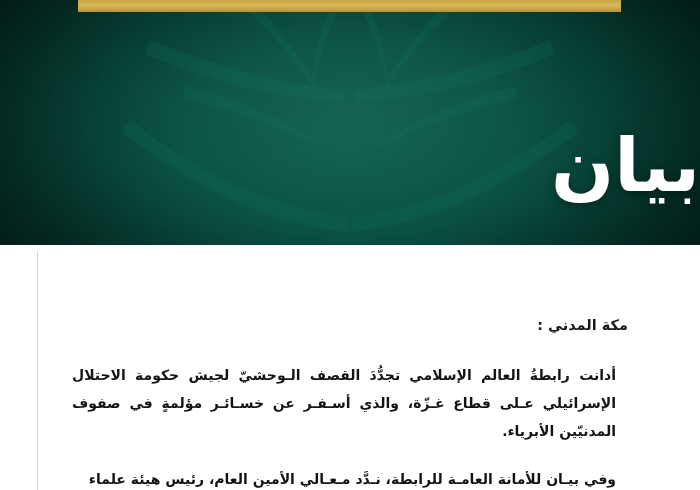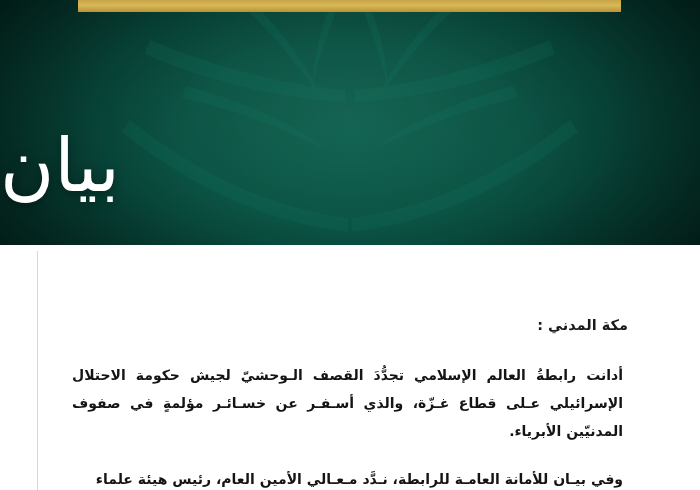--- a/index.html
+++ b/index.html
@@ -61,25 +61,25 @@
     height: 12px;
     background: linear-gradient(180deg, #c8a646 0%, #d8b85a 45%, #b99334 100%);
   }
 
   
   .banner-title {
     position: absolute;
     left: 0;
     top: 128px;
     width: 700px;
-    text-align: left;
+    text-align: right;
     color: #ffffff;
     font-size: 74px;
     line-height: 1.0;
-    font-weight: 400;
+    font-weight: 700;
     letter-spacing: 0;
     text-shadow: 0 2px 10px rgba(0,0,0,0.35);
     font-family: "DejaVu Sans", "Liberation Sans", sans-serif;
   }
 
   
   .sheet {
     position: absolute;
     left: 0;
     top: 245px;
@@ -113,21 +113,21 @@
     color: #1a1a1a;
     margin: 0 0 28px 0;
     letter-spacing: 0.5px;
   }
 
   .para {
     font-size: 14px;
     font-weight: 700;
     line-height: 2.0;
     color: #141414;
-    margin: 0 5px 20px 0;
+    margin: 0 12px 20px 0;
     text-align: justify;
     text-justify: inter-word;
   }
   .para.last {
     margin-bottom: 0;
   }
 </style>
 </head>
 <body>
 

